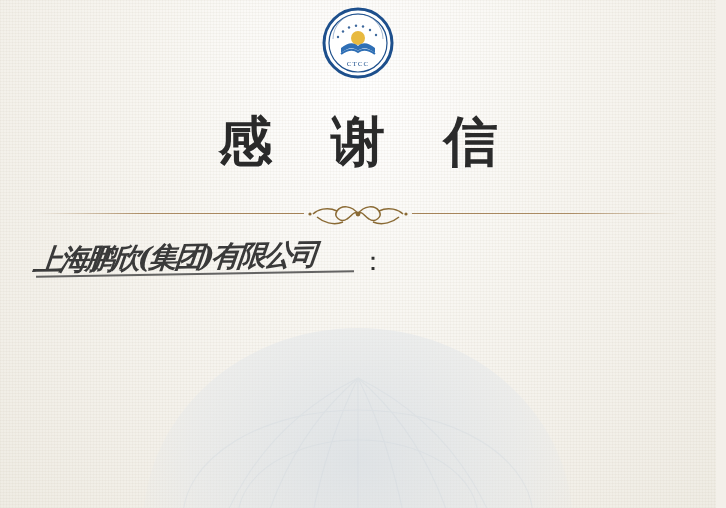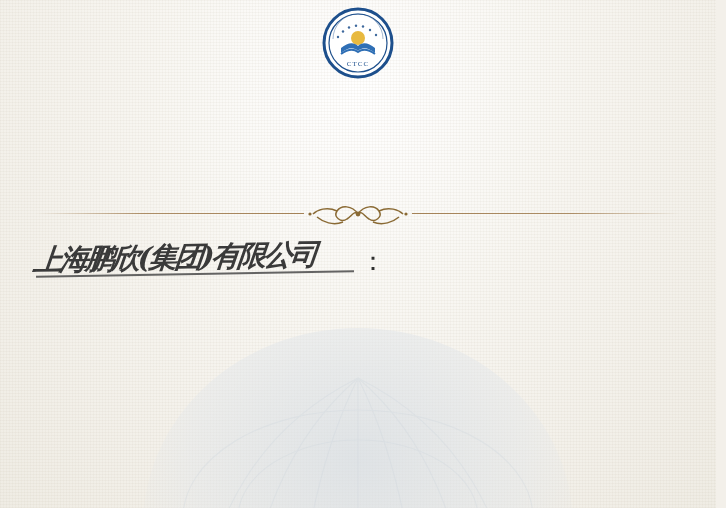--- a/index.html
+++ b/index.html
@@ -207,20 +207,21 @@
         <circle cx="55" cy="29" r="1.2"></circle>
       </g>
 
       <circle cx="37" cy="32" r="7" fill="#e8b93f"></circle>
       <path d="M20 42 C 27 36, 33 36, 37 40 C 41 36, 47 36, 54 42 L 54 47 C 47 41, 41 41, 37 45 C 33 41, 27 41, 20 47 Z" fill="#2f6fb5"></path>
       <path d="M20 48 C 27 43, 33 43, 37 46 C 41 43, 47 43, 54 48" fill="none" stroke="#2f6fb5" stroke-width="2"></path>
       <text x="37" y="60" text-anchor="middle" font-family="Liberation Serif, serif" font-size="7" fill="#1d4f8c" letter-spacing="1">CTCC</text>
     </svg>
   </div>
 
+  <div class="title">感 谢 信</div>
 
   <div class="divider">
     <div class="rule left"></div>
     <div class="rule right"></div>
     <svg class="flourish" viewBox="0 0 150 36">
       <g fill="none" stroke="#8a6a34" stroke-width="1.5">
         <path d="M75 18 C 69 9, 58 9, 54 15 C 50 21, 58 27, 64 23 C 69 20, 71 14, 75 18 Z"></path>
         <path d="M75 18 C 81 9, 92 9, 96 15 C 100 21, 92 27, 86 23 C 81 20, 79 14, 75 18 Z"></path>
         <path d="M54 15 C 44 10, 34 14, 30 18"></path>
         <path d="M96 15 C 106 10, 116 14, 120 18"></path>

